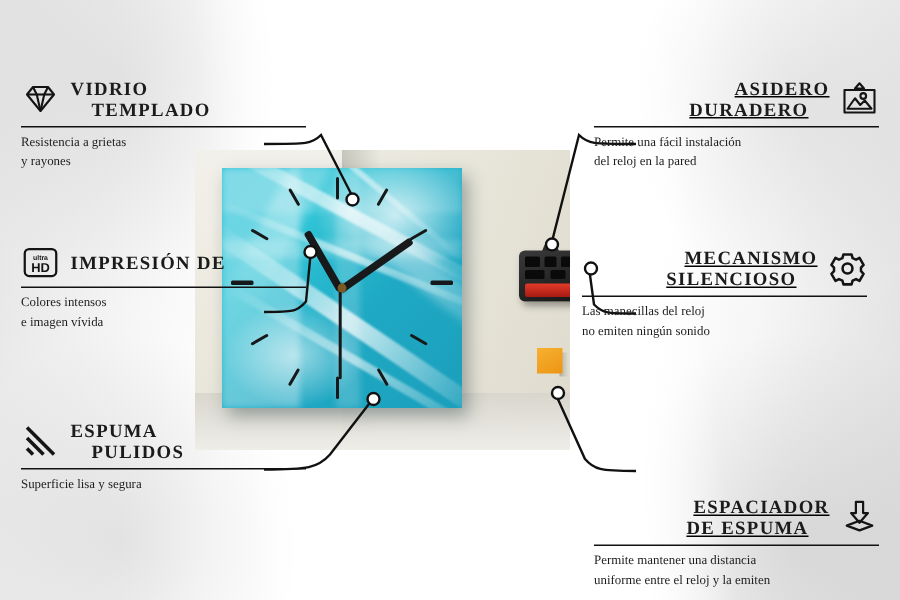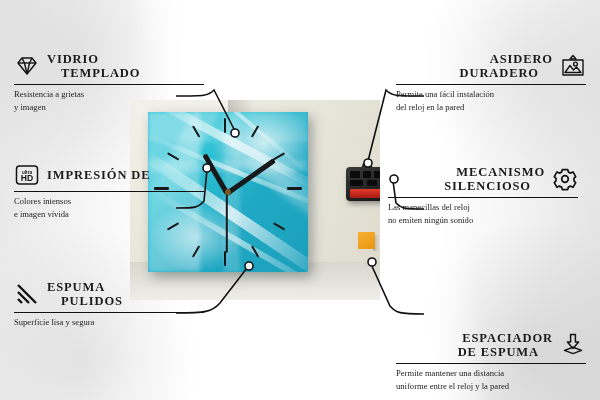--- a/index.html
+++ b/index.html
@@ -74,21 +74,21 @@
   .mv-batt{position:absolute;left:4px;top:22px;width:34px;height:9px;border-radius:1.5px;
     background:linear-gradient(180deg,#e23b2a,#a81a12);}
   .spacer{position:absolute;left:228px;top:132px;width:17px;height:17px;
     background:linear-gradient(150deg,#f7b032,#ec9512);}
   .spacer-sh{position:absolute;left:243px;top:135px;width:6px;height:16px;
     background:linear-gradient(90deg,rgba(160,158,150,.75),rgba(160,158,150,0));}
 
   
   .feat{position:absolute;width:190px;}
   .feat .head{display:flex;align-items:center;gap:7px;}
-  .feat.right .head{flex-direction:row-reverse;}
+  .feat.right .head{flex-direction:row-reverse;text-decoration:underline;}
   .feat .titles{line-height:1.12;}
   .feat .t1,.feat .t2{font-size:12.5px;letter-spacing:.9px;color:#1b1b1b;font-weight:700;white-space:nowrap;}
   .feat.left .t1,.feat.left .t2{text-align:left;}
   .feat.right .t1,.feat.right .t2{text-align:right;}
   .feat .t2{margin-left:14px;}
   .feat.right .t2{margin-left:0;margin-right:14px;}
   .rule{height:1.4px;background:#111;margin-top:4px;}
   .desc{font-size:8.6px;line-height:1.42;color:#1d1d1d;margin-top:3px;white-space:pre-line;}
   .feat.right .desc{}
   .ico{width:26px;height:24px;flex:0 0 26px;display:block;}
@@ -200,21 +200,21 @@
             <path d="M18 4 L15.5 9 L13 20"></path>
         </g>
       </svg>
       <div class="titles">
         <div class="t1">VIDRIO</div>
         <div class="t2">TEMPLADO</div>
       </div>
     </div>
     <div class="rule"></div>
     <div class="desc">Resistencia a grietas
-y imagen</div>
+y rayones</div>
   </div>
 
   <div class="feat left f-hd">
     <div class="head">
       <svg class="ico" viewBox="0 0 26 24">
         <rect x="2.5" y="3" width="21" height="18" rx="3" fill="none" stroke="#141414" stroke-width="1.5"></rect>
         <text x="13" y="10.6" font-family="Liberation Sans, sans-serif" font-size="4.6" font-weight="700" text-anchor="middle" fill="#141414">ultra</text>
         <text x="13" y="18.4" font-family="Liberation Sans, sans-serif" font-size="8.6" font-weight="700" text-anchor="middle" fill="#141414">HD</text>
       </svg>
       <div class="titles">
@@ -290,16 +290,16 @@
           <path d="M13 14.2 L21.5 17.4 L13 20.6 L4.5 17.4 Z"></path>
         </g>
       </svg>
       <div class="titles">
         <div class="t1">ESPACIADOR</div>
         <div class="t2">DE ESPUMA</div>
       </div>
     </div>
     <div class="rule"></div>
     <div class="desc">Permite mantener una distancia
-uniforme entre el reloj y la pared</div>
+uniforme entre el reloj y la emiten</div>
   </div>
 
 </div>
 
 </body></html>

